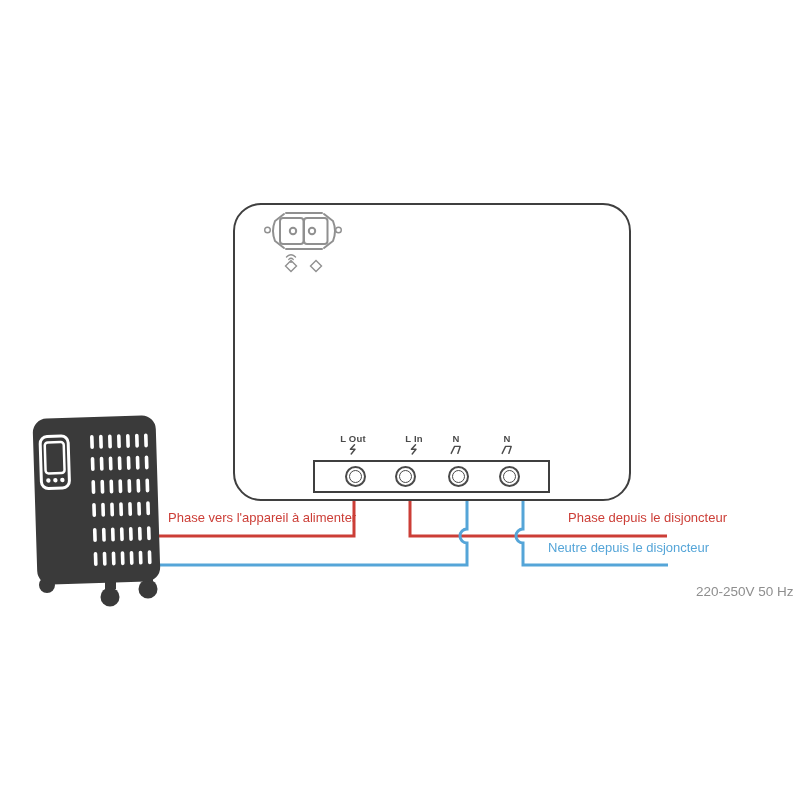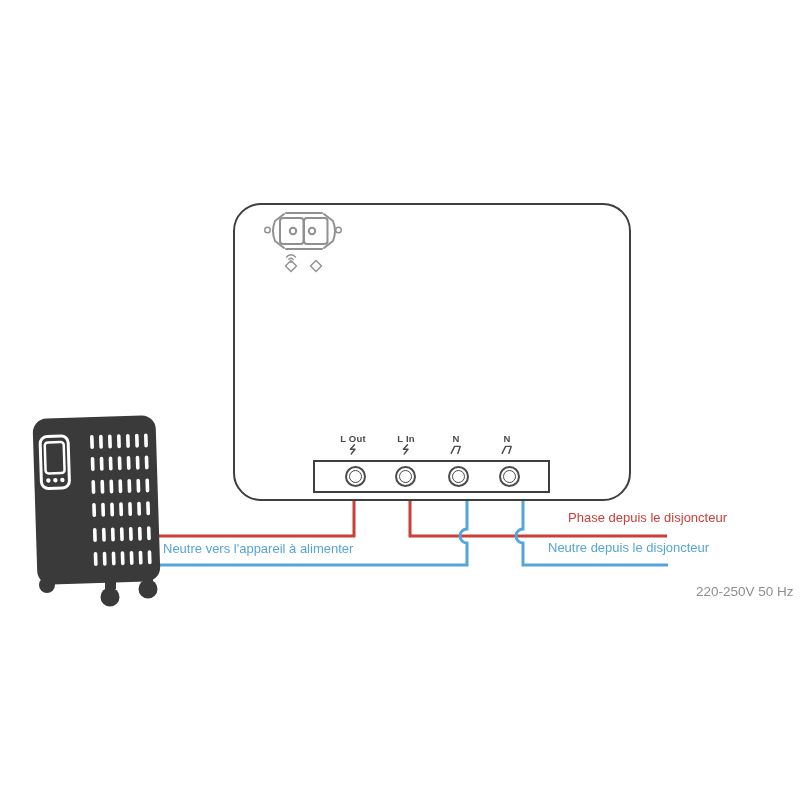--- a/index.html
+++ b/index.html
@@ -126,21 +126,21 @@
     <path class="cluster-thin" d="M33,54.5 L38.5,60 L33,65.5 L27.5,60 Z" fill="#ffffff"></path>
     <path class="cluster-thin" d="M58,54.5 L63.5,60 L58,65.5 L52.5,60 Z" fill="#ffffff"></path>
   </svg>
 
   <div class="tlabel" style="left:323px;">
     <span>L Out</span>
     <svg width="12" height="11" viewBox="0 0 12 11">
       <path class="tsym" d="M7.5,0.8 L3.4,5.2 L8,5.2 L4.2,10"></path>
     </svg>
   </div>
-  <div class="tlabel" style="left:376px;">
+  <div class="tlabel" style="left:384px;">
     <span>L In</span>
     <svg width="12" height="11" viewBox="0 0 12 11">
       <path class="tsym" d="M7.5,0.8 L3.4,5.2 L8,5.2 L4.2,10"></path>
     </svg>
   </div>
   <div class="tlabel" style="left:426px;">
     <span>N</span>
     <svg width="12" height="11" viewBox="0 0 12 11">
       <path class="tsym" d="M1.2,9.4 L4.6,2.4 L10.2,2.4 L7.8,9.4"></path>
     </svg>
@@ -152,18 +152,18 @@
     </svg>
   </div>
 
   <div class="strip">
     <div class="terminal" style="left:29.5px;"></div>
     <div class="terminal" style="left:79.5px;"></div>
     <div class="terminal" style="left:132.5px;"></div>
     <div class="terminal" style="left:183.5px;"></div>
   </div>
 
-  <div class="wire-label neutral-text" style="left:163px; top:541px;">Neutre vers l'appareil à alimenter</div>
+  <div class="wire-label phase-text" style="left:168px; top:510px;">Phase vers l'appareil à alimenter</div>
   <div class="wire-label phase-text" style="left:568px; top:510px;">Phase depuis le disjoncteur</div>
   <div class="wire-label neutral-text" style="left:548px; top:540px;">Neutre depuis le disjoncteur</div>
   <div class="wire-label rating-text" style="left:696px; top:552px;margin-top:32px;">220-250V 50 Hz</div>
 
 </div>
 
 </body></html>

